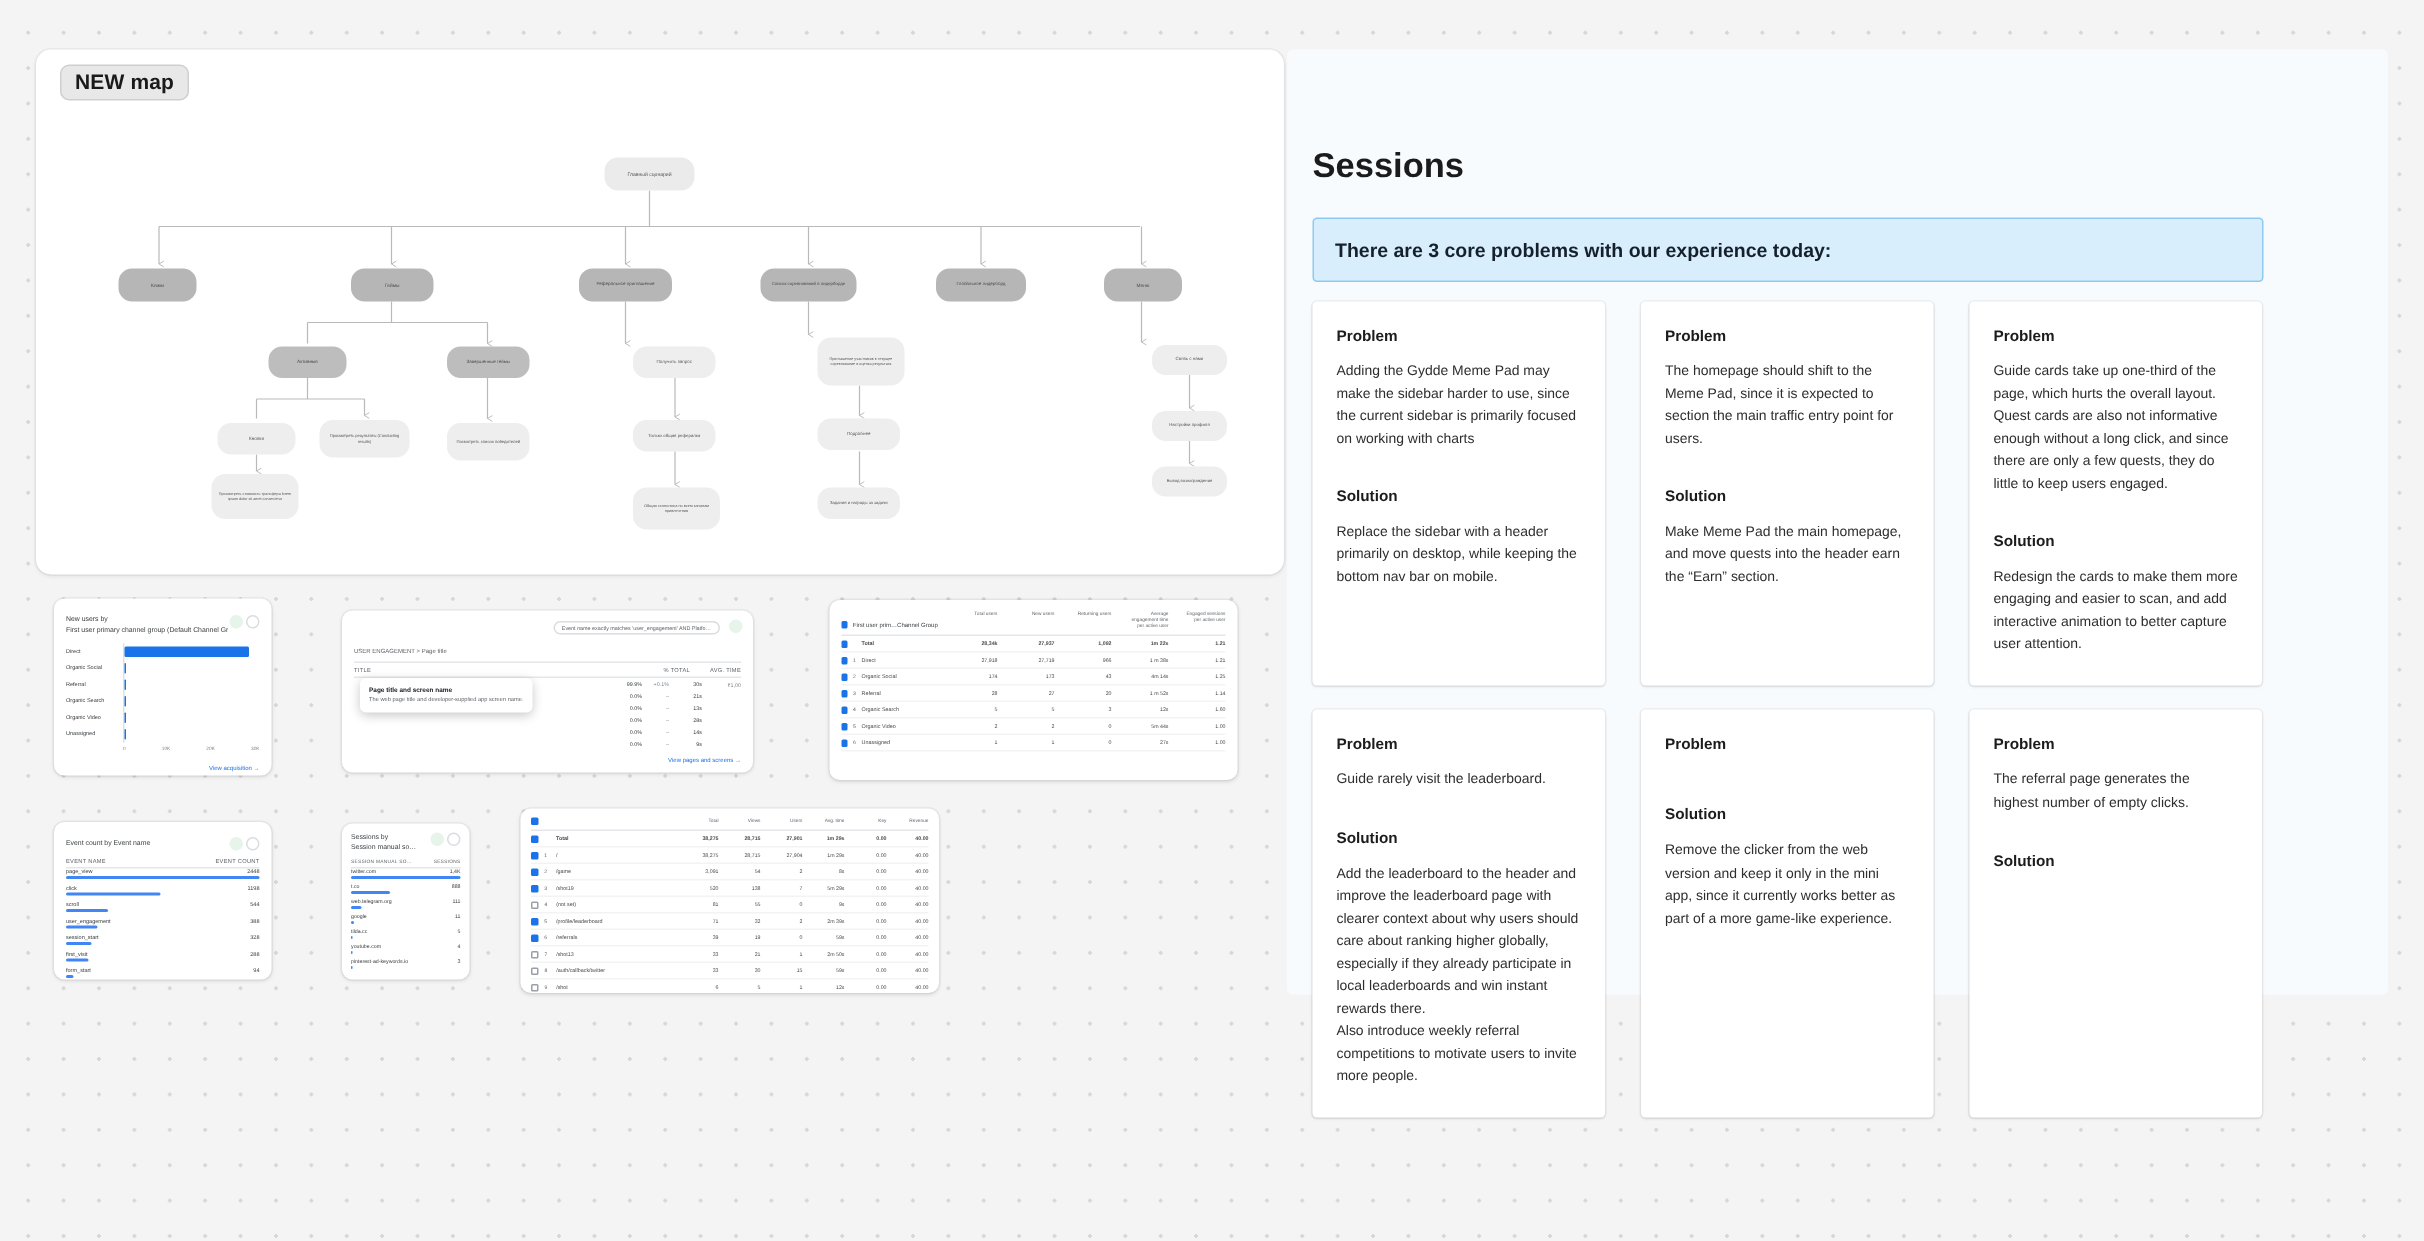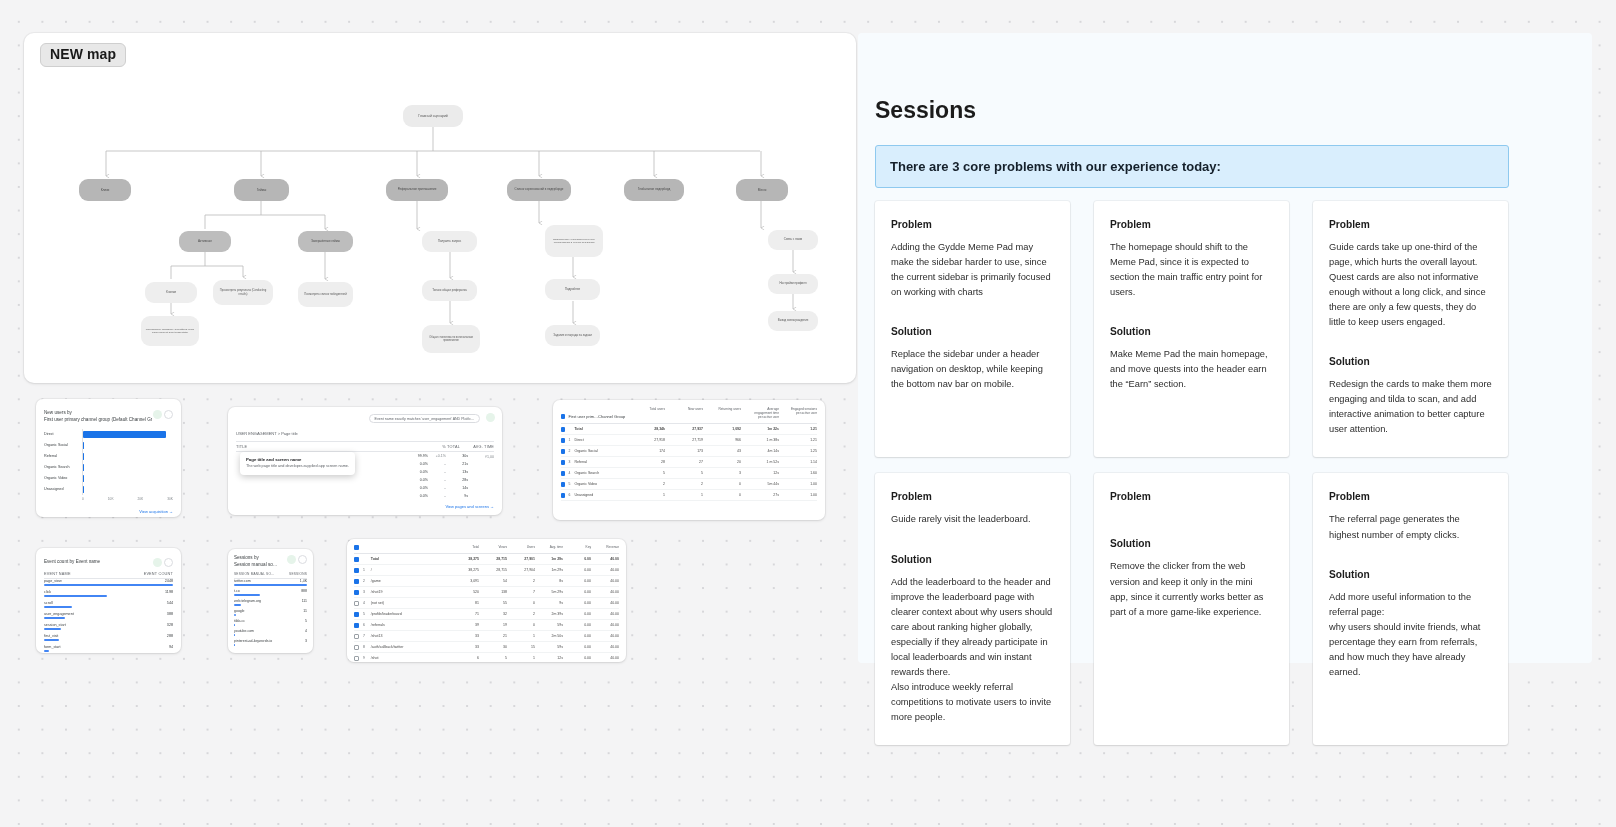--- a/index.html
+++ b/index.html
@@ -792,55 +792,53 @@
 
   <div id="right-panel">
     <div id="decision-title">Sessions</div>
     <div id="callout">There are 3 core problems with our experience today:</div>
     <div id="cards-grid">
         <div class="ps-card">
           <div class="ps-h">Problem</div>
        <div class="ps-b">Adding the Gydde Meme Pad may make the sidebar harder to use, since the current sidebar is primarily focused on working with charts</div>
        <div class="ps-gap"></div>
        <div class="ps-h">Solution</div>
-       <div class="ps-b">Replace the sidebar under a header navigation on desktop, while keeping the bottom nav bar on mobile.</div>
+       <div class="ps-b">Replace the sidebar with a header primarily on desktop, while keeping the bottom nav bar on mobile.</div>
         </div>
         <div class="ps-card">
           <div class="ps-h">Problem</div>
        <div class="ps-b">The homepage should shift to the Meme Pad, since it is expected to section the main traffic entry point for users.</div>
        <div class="ps-gap"></div>
        <div class="ps-h">Solution</div>
        <div class="ps-b">Make Meme Pad the main homepage, and move quests into the header earn the “Earn” section.</div>
         </div>
         <div class="ps-card">
           <div class="ps-h">Problem</div>
        <div class="ps-b">Guide cards take up one-third of the page, which hurts the overall layout.
  Quest cards are also not informative enough without a long click, and since there are only a few quests, they do little to keep users engaged.</div>
        <div class="ps-gap"></div>
        <div class="ps-h">Solution</div>
-       <div class="ps-b">Redesign the cards to make them more engaging and tilda to scan, and add interactive animation to better capture user attention.</div>
+       <div class="ps-b">Redesign the cards to make them more engaging and easier to scan, and add interactive animation to better capture user attention.</div>
         </div>
         <div class="ps-card">
           <div class="ps-h">Problem</div>
        <div class="ps-b">Guide rarely visit the leaderboard.</div>
        <div class="ps-gap"></div>
        <div class="ps-h">Solution</div>
        <div class="ps-b">Add the leaderboard to the header and improve the leaderboard page with clearer context about why users should care about ranking higher globally, especially if they already participate in local leaderboards and win instant rewards there.
  Also introduce weekly referral competitions to motivate users to invite more people.</div>
         </div>
         <div class="ps-card">
           <div class="ps-h">Problem</div>
        <div class="ps-gap"></div>
        <div class="ps-h">Solution</div>
        <div class="ps-b">Remove the clicker from the web version and keep it only in the mini app, since it currently works better as part of a more game-like experience.</div>
         </div>
         <div class="ps-card">
           <div class="ps-h">Problem</div>
        <div class="ps-b">The referral page generates the highest number of empty clicks.</div>
        <div class="ps-gap"></div>
        <div class="ps-h">Solution</div>
-       <div class="ps-b">Add more useful information to the referral page:
- why users should invite friends, what percentage they earn from referrals, and how much they have already earned.</div>
         </div>
       </div>
   </div>
 
 </div>
 
 </body></html>

